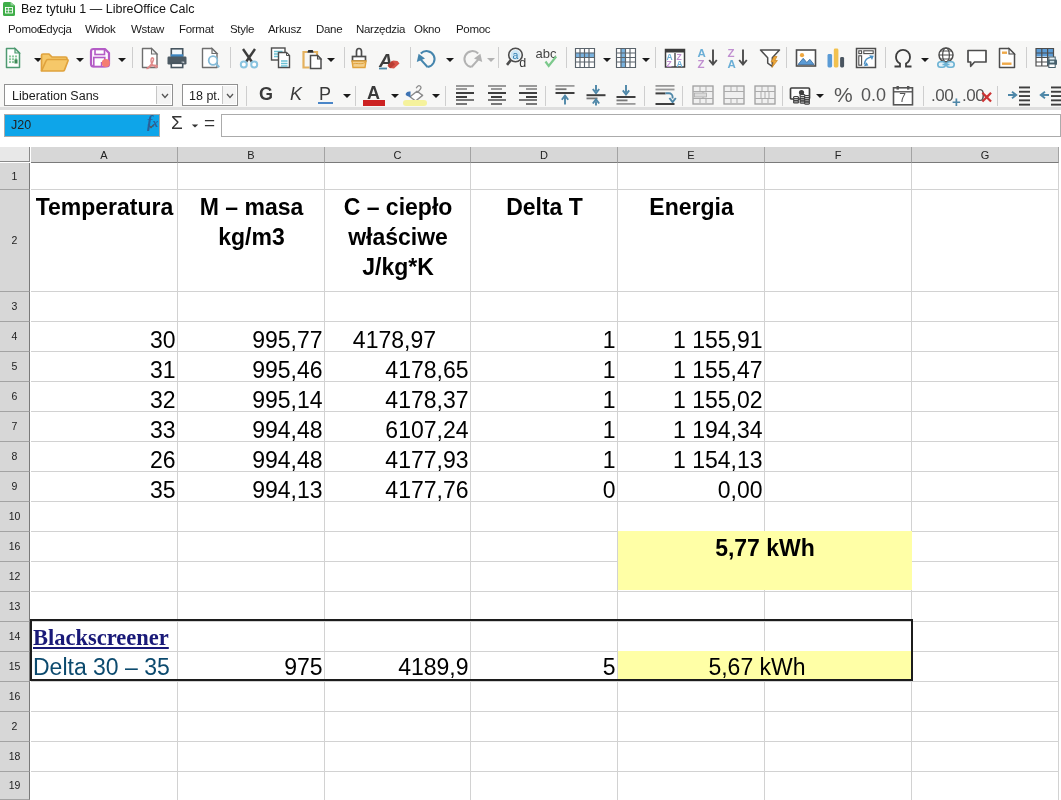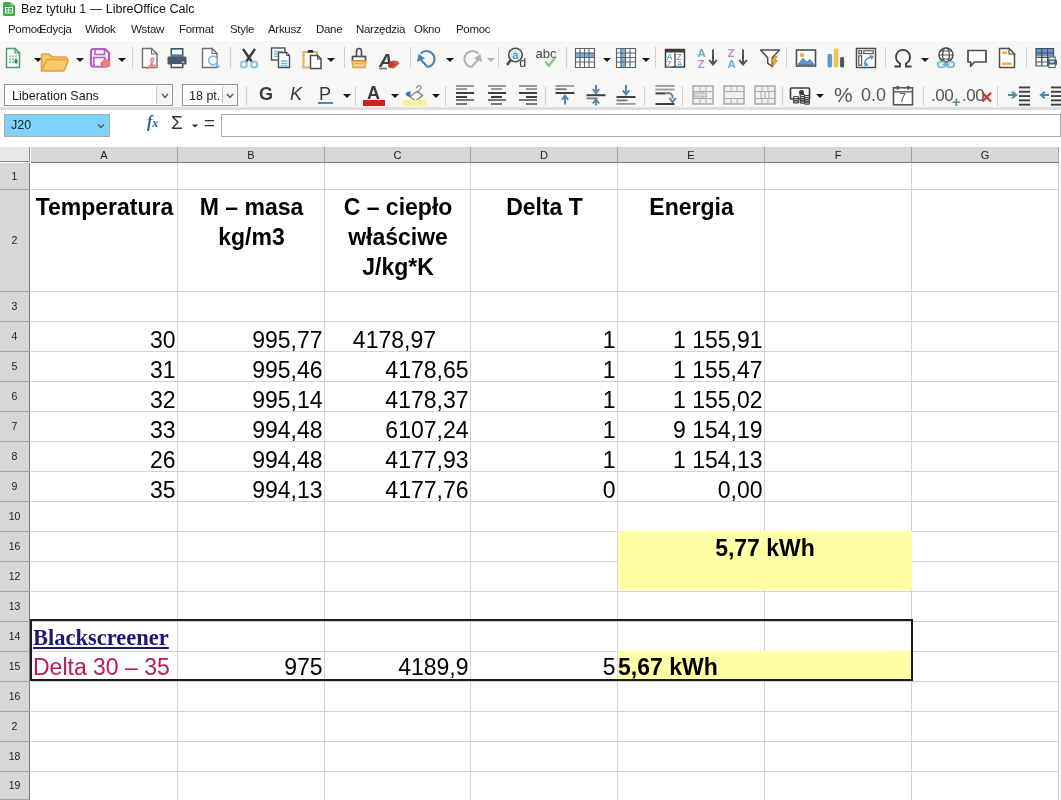--- a/index.html
+++ b/index.html
@@ -33,21 +33,21 @@
 <div class="menu" style="left:131px">Wstaw</div>
 <div class="menu" style="left:179px">Format</div>
 <div class="menu" style="left:230px">Style</div>
 <div class="menu" style="left:268px">Arkusz</div>
 <div class="menu" style="left:316px">Dane</div>
 <div class="menu" style="left:356px">Narzędzia</div>
 <div class="menu" style="left:414px">Okno</div>
 <div class="menu" style="left:456px">Pomoc</div>
 <div class="abs" style="left:0;top:41px;width:1061px;height:66px;background:#f7f7f6"></div>
 <div class="abs" style="left:0;top:107px;width:1061px;height:3px;background:#dedede"></div>
-<div class="abs" style="left:4px;top:114px;width:106px;height:23px;border:1px solid #ababab;background:#7dd3fc">
+<div class="abs" style="left:4px;top:114px;width:156px;height:23px;border:1px solid #ababab;background:#0ea5e9">
     <div class="abs" style="left:6px;top:3px;font-size:12.5px;color:#222">J20</div>
     <svg class="abs" style="right:3px;top:6px" width="10" height="10" viewBox="0 0 10 10">
       <path d="M2 3.5 L5 6.5 L8 3.5" fill="none" stroke="#555" stroke-width="1.3"></path>
     </svg>
   </div>
 <div class="abs" style="left:147px;top:113px;font-size:16px;font-style:italic;color:#2a6099;font-weight:bold;font-family:'Liberation Serif',serif">f<span style="font-size:12px">x</span></div>
 <div class="abs" style="left:171px;top:112px;font-size:19px;color:#333">Σ</div>
 <div class="dda" style="left:191px;top:124px;border-top-color:#333;transform:scale(0.8)"></div>
 <div class="abs" style="left:204px;top:112px;font-size:19px;color:#333">=</div>
 <div class="abs" style="left:221px;top:114px;width:840px;height:23px;border:1px solid #ababab;background:#fff"></div>
@@ -123,38 +123,38 @@
 <div class="num" style="right:298.5px;top:354.5px;width:140px">1 155,47</div>
 <div class="num" style="right:885.5px;top:384.5px;width:140px">32</div>
 <div class="num" style="right:738.5px;top:384.5px;width:140px">995,14</div>
 <div class="num" style="right:592.5px;top:384.5px;width:140px">4178,37</div>
 <div class="num" style="right:445.5px;top:384.5px;width:140px">1</div>
 <div class="num" style="right:298.5px;top:384.5px;width:140px">1 155,02</div>
 <div class="num" style="right:885.5px;top:414.5px;width:140px">33</div>
 <div class="num" style="right:738.5px;top:414.5px;width:140px">994,48</div>
 <div class="num" style="right:592.5px;top:414.5px;width:140px">6107,24</div>
 <div class="num" style="right:445.5px;top:414.5px;width:140px">1</div>
-<div class="num" style="right:298.5px;top:414.5px;width:140px">9 154,19</div>
+<div class="num" style="right:298.5px;top:414.5px;width:140px">1 194,34</div>
 <div class="num" style="right:885.5px;top:444.5px;width:140px">26</div>
 <div class="num" style="right:738.5px;top:444.5px;width:140px">994,48</div>
 <div class="num" style="right:592.5px;top:444.5px;width:140px">4177,93</div>
 <div class="num" style="right:445.5px;top:444.5px;width:140px">1</div>
 <div class="num" style="right:298.5px;top:444.5px;width:140px">1 154,13</div>
 <div class="num" style="right:885.5px;top:474.5px;width:140px">35</div>
 <div class="num" style="right:738.5px;top:474.5px;width:140px">994,13</div>
 <div class="num" style="right:592.5px;top:474.5px;width:140px">4177,76</div>
 <div class="num" style="right:445.5px;top:474.5px;width:140px">0</div>
 <div class="num" style="right:298.5px;top:474.5px;width:140px">0,00</div>
 <div class="num" style="left:618px;top:533px;width:294px;text-align:center;font-weight:bold">5,77 kWh</div>
 <div class="abs" style="left:33px;top:623px;height:30px;line-height:30px;font-family:'Liberation Serif',serif;font-weight:bold;font-size:22.5px;color:#191978;text-decoration:underline;text-decoration-thickness:2px;text-underline-offset:2px;">Blackscreener</div>
-<div class="abs" style="left:33px;top:652px;height:30px;line-height:30px;font-size:23px;color:#be185d">Delta 30 – 35</div>
+<div class="abs" style="left:33px;top:652px;height:30px;line-height:30px;font-size:23px;color:#0c4a6e">Delta 30 – 35</div>
 <div class="num" style="right:738.5px;top:652px;width:140px">975</div>
 <div class="num" style="right:592.5px;top:652px;width:140px">4189,9</div>
 <div class="num" style="right:445.5px;top:652px;width:140px">5</div>
-<div class="num" style="left:618px;top:652px;width:278px;text-align:left;font-weight:bold">5,67 kWh</div>
+<div class="num" style="left:618px;top:652px;width:278px;text-align:center;font-weight:normal">5,67 kWh</div>
 <svg class="abs" style="left:3px;top:46px" width="24" height="24" viewBox="0 0 24 24">
     <path d="M3.5 2.5 h8.5 l4.5 4.5 v14.5 h-13 z" fill="#fff" stroke="#4e9a71" stroke-width="1.5" stroke-linejoin="round"></path>
     <path d="M12 2.5 l4.5 4.5 h-4.5 z" fill="#dcefe2" stroke="#4e9a71" stroke-width="1.2"></path>
     <rect x="5.5" y="9" width="9" height="8.5" fill="#8cc89d"></rect>
     <path d="M5.5 9 h9 v8.5 h-9 z M5.5 11.8 h9 M5.5 14.6 h9 M8.5 9 v8.5 M11.5 9 v8.5" fill="none" stroke="#fff" stroke-width="0.9"></path>
     <rect x="11.5" y="13.5" width="3" height="4" fill="#3c8a55"></rect>
   </svg>
 <div class="dda" style="left:34px;top:58px;border-top-color:#1a1a1a"></div>
 <svg class="abs" style="left:40px;top:47px" width="30" height="26" viewBox="0 0 30 26">
     <path d="M1.5 24 V8.5 q0 -1.5 1.5 -1.5 h6 l3 3 h13.5 q1.5 0 1.5 1.5 v3" fill="#f6c869" stroke="#e0a23c" stroke-width="1.7" stroke-linejoin="round"></path>

